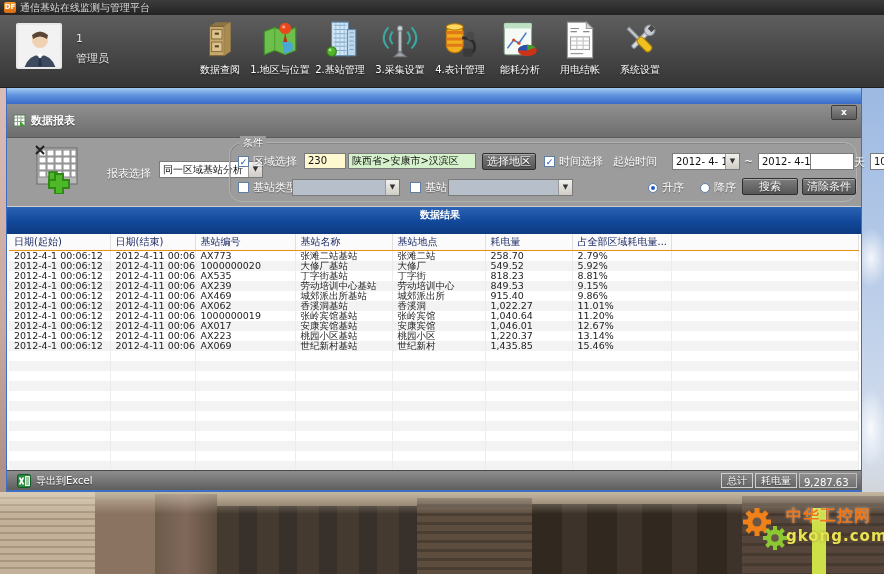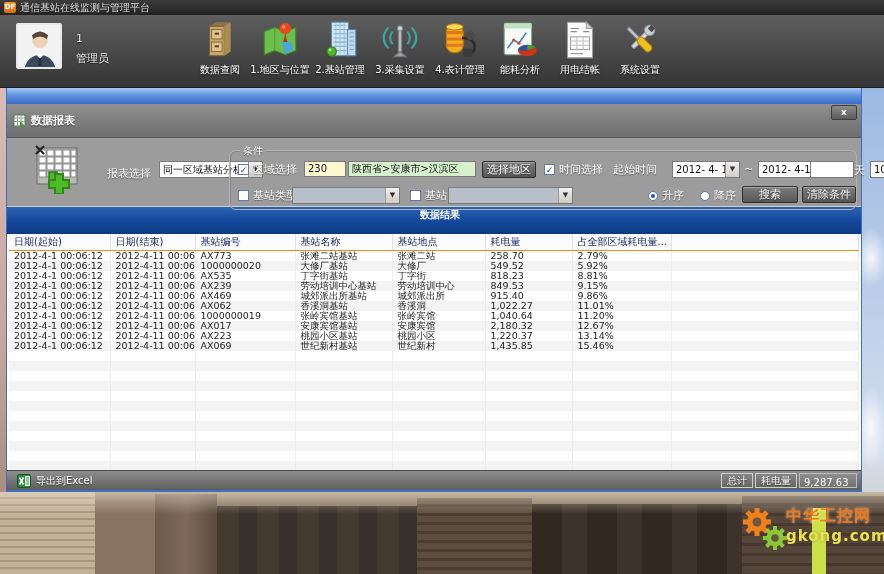--- a/index.html
+++ b/index.html
@@ -62,22 +62,22 @@
   .bigicon { position:absolute; left:26px; top:4px; }
   .flabel { color:#fff; font-size:11px; text-shadow:0 1px 1px rgba(0,0,0,.45); white-space:nowrap; }
   .report-label { position:absolute; left:100px; top:28px; }
   .combo { background:#fff; border:1px solid #7a7a7a; height:17px; display:flex; align-items:center; position:absolute; }
   .combo .cval { flex:1; font-size:10px; color:#111; padding:0 3px; white-space:nowrap; overflow:hidden; }
   .combo .carr { width:14px; height:100%; background:linear-gradient(180deg,#f2f1ee,#cfccc4); border-left:1px solid #9a9a9a;
     font-size:7px; color:#333; text-align:center; line-height:15px; cursor:pointer; }
   .combo.disabled { background:#b7bfca; }
   .report-combo { left:152px; top:23px; width:104px; }
 
-  .groupbox { position:absolute; left:222px; top:12px; width:628px; height:60px;
-    border:1px solid #b2b2b2; border-radius:7px; box-shadow:inset 1px 1px 0 rgba(120,120,120,.55); }
+  .groupbox { position:absolute; left:222px; top:4px; width:628px; height:60px;
+    border:1px solid #b2b2b2; border-radius:13px; box-shadow:inset 1px 1px 0 rgba(120,120,120,.55); }
   .gb-label { position:absolute; left:10px; top:-7px; background:#9c9c9c; padding:0 3px; color:#fff; font-size:10px; text-shadow:0 1px 1px rgba(0,0,0,.45); }
 
   .cbx { width:11px; height:11px; background:#fff; border:1px solid #5f7ea6; display:inline-block;
     font-size:9px; line-height:10px; text-align:center; color:#1246c8; font-weight:bold; vertical-align:middle; cursor:pointer; }
   .radio { width:10px; height:10px; border-radius:50%; background:#fdfdfd; border:1px solid #5f7ea6; display:inline-block; position:relative; vertical-align:middle; cursor:pointer; }
   .radio.sel::after { content:""; position:absolute; left:2px; top:2px; width:4px; height:4px; border-radius:50%; background:#1f58c8; }
 
   .fitem { position:absolute; display:flex; align-items:center; gap:4px; }
   .tinput { position:absolute; border:1px solid #7a7a7a; height:16px; font-size:10px; color:#111; padding:0 3px; line-height:14px; white-space:nowrap; overflow:hidden; }
   .btn { background:linear-gradient(180deg,#7d7d7d,#565656); border:1px solid #2f2f2f; border-radius:2px;
@@ -493,21 +493,21 @@
               <td>1,040.64</td>
               <td>11.20%</td>
               <td></td>
             </tr>
             <tr>
               <td>2012-4-1 00:06:12</td>
               <td>2012-4-11 00:06:15</td>
               <td>AX017</td>
               <td>安康宾馆基站</td>
               <td>安康宾馆</td>
-              <td>2,180.32</td>
+              <td>1,046.01</td>
               <td>12.67%</td>
               <td></td>
             </tr>
             <tr>
               <td>2012-4-1 00:06:12</td>
               <td>2012-4-11 00:06:09</td>
               <td>AX223</td>
               <td>桃园小区基站</td>
               <td>桃园小区</td>
               <td>1,220.37</td>

